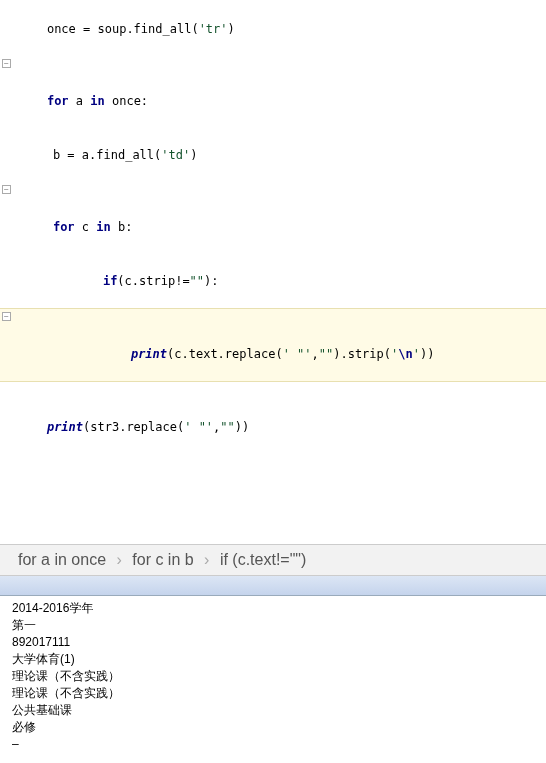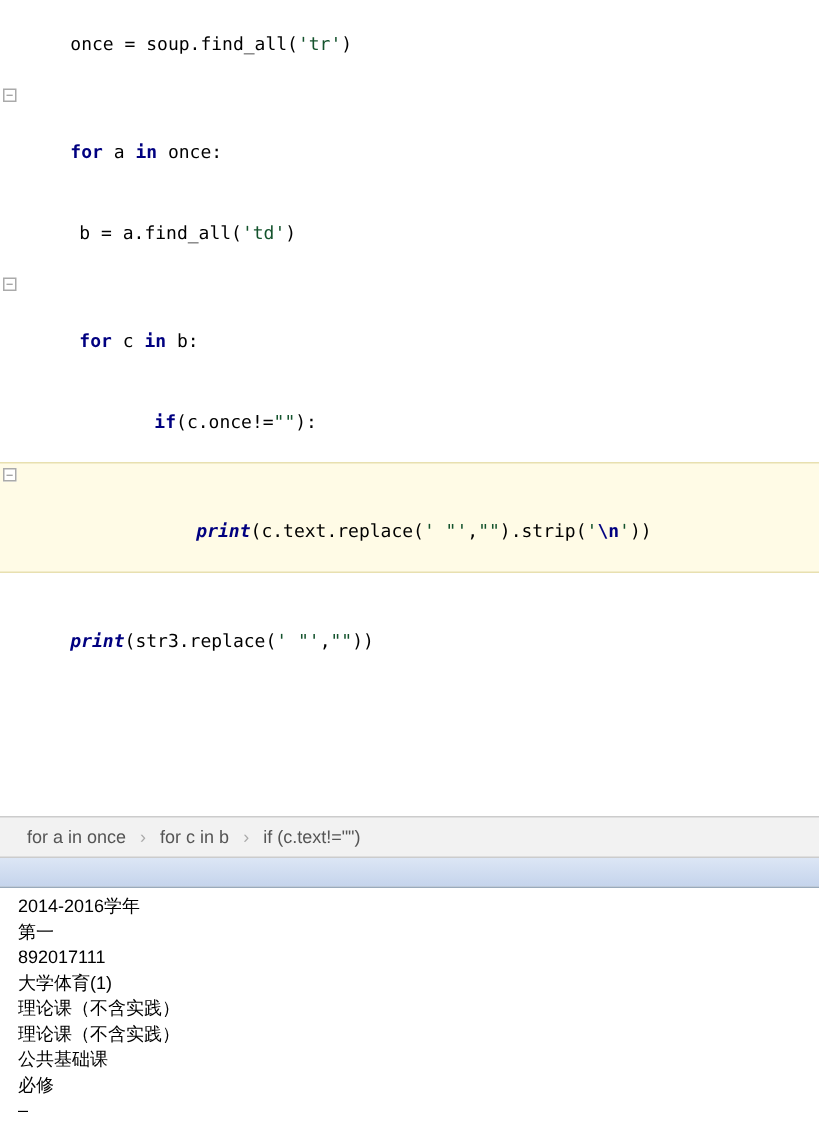--- a/index.html
+++ b/index.html
@@ -45,21 +45,21 @@
   line-height: 7px;
   text-align: center;
   color: #888;
 }
 .breadcrumb {
   background: #f2f2f2;
   border-top: 1px solid #ccc;
   border-bottom: 1px solid #ccc;
   padding: 6px 18px;
   font-family: Arial, sans-serif;
-  font-size: 12px;
+  font-size: 16px;
   color: #555;
 }
 .breadcrumb .sep {
   color: #aaa;
   margin: 0 6px;
 }
 .tab-bar {
   background: linear-gradient(#dce6f5, #c5d4ec);
   border-bottom: 1px solid #9ab;
   height: 20px;
@@ -87,21 +87,21 @@
     <span class="kw">for</span><span class="txt"> a </span><span class="kw">in</span><span class="txt"> once:</span>
   </div>
   <div class="code-line indent1">
     <span class="txt">b = a.find_all(</span><span class="str">'td'</span><span class="txt">)</span>
   </div>
   <div class="code-line indent1">
     <span class="fold-marker">−</span>
     <span class="kw">for</span><span class="txt"> c </span><span class="kw">in</span><span class="txt"> b:</span>
   </div>
   <div class="code-line indent2">
-    <span class="kw">if</span><span class="txt">(c.once!=</span><span class="str">""</span><span class="txt">):</span>
+    <span class="kw">if</span><span class="txt">(c.strip!=</span><span class="str">""</span><span class="txt">):</span>
   </div>
   <div class="code-line indent3 highlight">
     <span class="fold-marker">−</span>
     <span class="kw fn">print</span><span class="txt">(c.text.replace(</span><span class="str">' "'</span><span class="txt">,</span><span class="str">""</span><span class="txt">).strip(</span><span class="str">'</span><span class="esc">\n</span><span class="str">'</span><span class="txt">))</span>
   </div>
   <div class="code-line">&nbsp;</div>
   <div class="code-line">
     <span class="kw fn">print</span><span class="txt">(str3.replace(</span><span class="str">' "'</span><span class="txt">,</span><span class="str">""</span><span class="txt">))</span>
   </div>
   <div class="spacer"></div>

